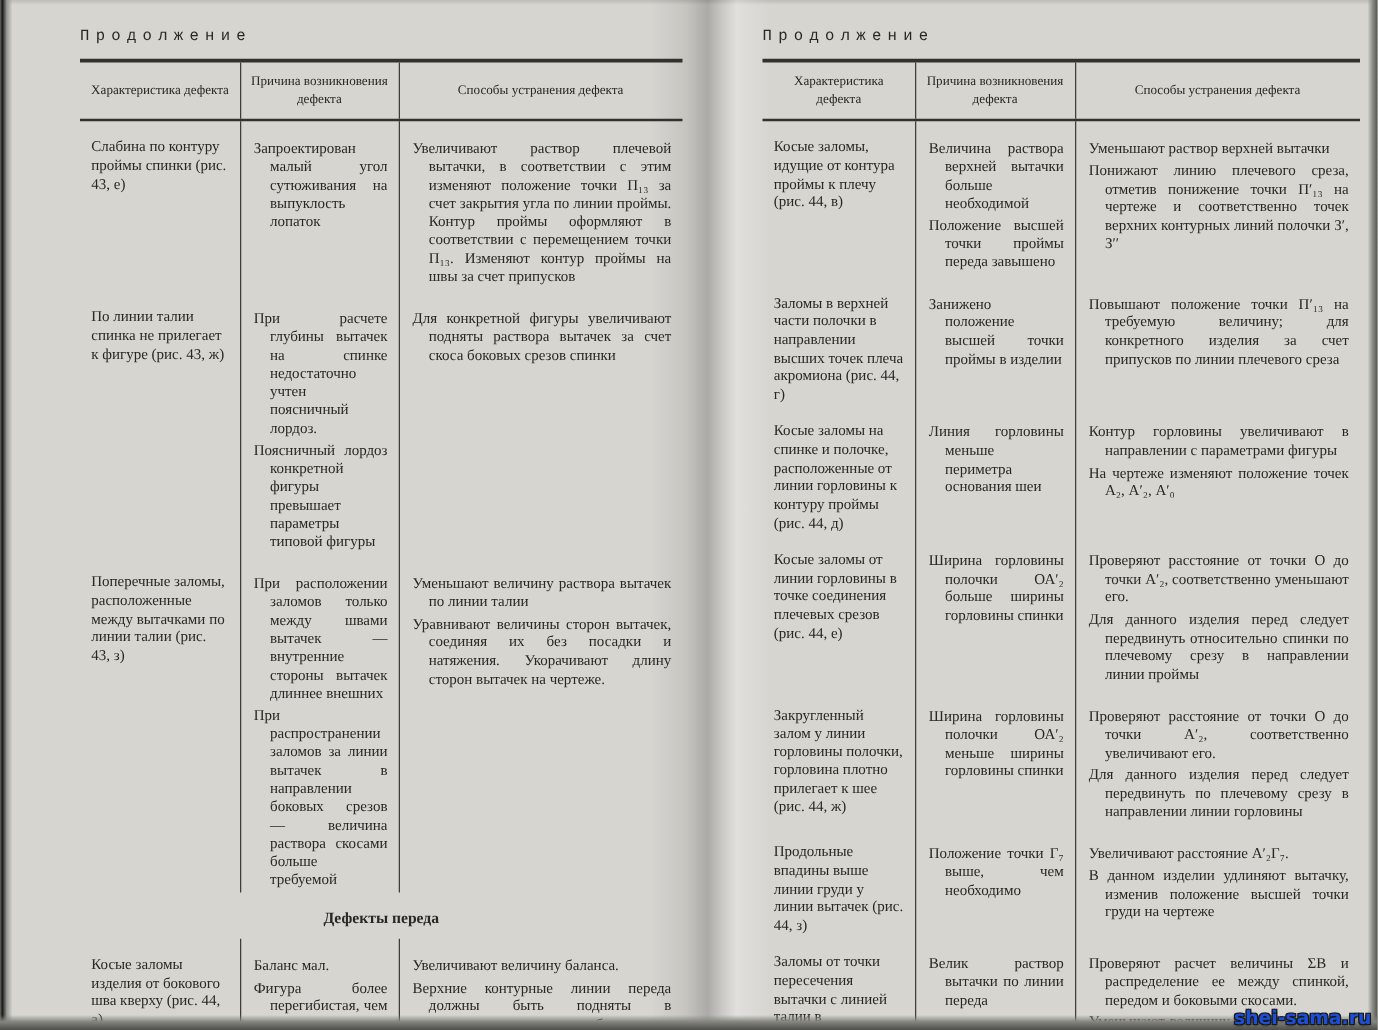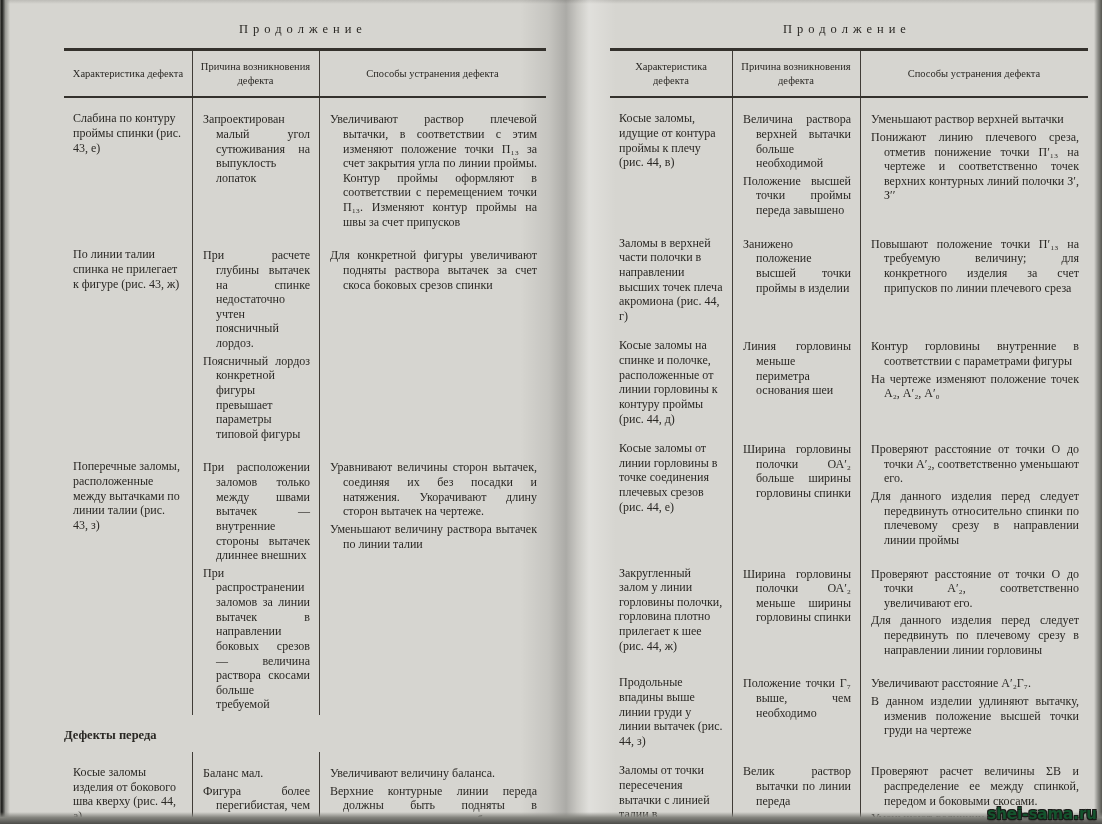--- a/index.html
+++ b/index.html
@@ -14,40 +14,40 @@
     background:linear-gradient(0deg,#4d4d49 0,#85857f 55%,rgba(0,0,0,0) 100%);}
   .edge-top{position:absolute;left:0;top:0;width:100%;height:4px;
     background:linear-gradient(180deg,#bdbcb7 0,rgba(0,0,0,0) 100%);}
   .gutter{position:absolute;left:520px;top:0;width:96px;height:100%;
     background:linear-gradient(90deg,rgba(0,0,0,0) 0%,rgba(0,0,0,0.08) 30%,rgba(0,0,0,0.20) 48%,
       rgba(0,0,0,0.06) 60%,rgba(255,255,255,0.25) 72%,rgba(0,0,0,0) 100%);}
   
   .page{position:absolute;top:22px;}
   .page-l{left:64px;width:482px;}
   .page-r{left:610px;width:478px;}
-  .cont{margin:0 4px 11px 0;text-align:center;font-size:12.5px;letter-spacing:5px;}
+  .cont{margin:0 4px 11px 0;text-align:left;font-size:12.5px;letter-spacing:5px;font-family:Liberation Mono, monospace;}
   .tbl{border-top:3px solid #34312c;}
   .thead{position:relative;display:flex;border-bottom:2px solid #34312c;align-items:center;}
   .thead .hc{font-size:10.5px;line-height:1.3;text-align:center;padding:9px 6px;box-sizing:border-box;}
   .vl{position:absolute;top:0;bottom:0;width:1px;background:#403c37;}
   .sec{position:relative;padding-top:11px;}
   .row{display:flex;margin-bottom:13px;}
   .cell{box-sizing:border-box;}
   .c1{text-align:left;padding:2px 9px 0;font-size:12px;line-height:1.22;}
   .c1 p{margin:0;}
   .c2,.c3{padding:2px 9px 0 11px;font-size:12px;line-height:1.22;}
   .c2 p,.c3 p{margin:1px 0 3px;padding-left:13px;text-indent:-13px;text-align:justify;}
   
   .page-l .c1{width:128px;} .page-l .c2{width:127px;} .page-l .c3{width:227px;}
   .page-l .vl.v1{left:128px;} .page-l .vl.v2{left:255px;}
   .page-r .c1{width:122px;} .page-r .c2{width:128px;} .page-r .c3{width:228px;}
   .page-r .vl.v1{left:122px;} .page-r .vl.v2{left:250px;}
-  .sech{margin:4px 0 9px;text-align:left;font-weight:bold;font-size:12.5px;}
+  .sech{margin:4px 0 9px;text-align:center;font-weight:bold;font-size:12.5px;}
   .watermark{position:absolute;right:5px;bottom:1px;font-family:"DejaVu Sans",sans-serif;
-    font-weight:bold;font-size:15px;color:#14532d;
+    font-weight:bold;font-size:15px;color:#1d4ed8;
     text-shadow:-1px -1px 0 #1a1a18,1px -1px 0 #1a1a18,-1px 1px 0 #1a1a18,1px 1px 0 #1a1a18,0 2px 2px rgba(0,0,0,.5);}
 </style>
 </head>
 <body>
 
 <div class="scan">
   <div class="edge-top"></div>
   <div class="gutter"></div>
 
   <div class="page page-l">
@@ -92,22 +92,22 @@
 
         <div class="row">
           <div class="c1 cell">
               <p>Поперечные заломы, расположенные между вытачками по линии талии (рис. 43, з)</p>
             </div>
           <div class="c2 cell">
             <p>При расположении заломов только между швами вытачек — внутренние стороны вытачек длиннее внешних</p>
             <p>При распространении заломов за линии вытачек в направлении боковых срезов — величина раствора скосами больше требуемой</p>
           </div>
           <div class="c3 cell">
+            <p>Уменьшают величину раствора вытачек по линии талии</p>
             <p>Уравнивают величины сторон вытачек, соединяя их без посадки и натяжения. Укорачивают длину сторон вытачек на чертеже.</p>
-            <p>Уменьшают величину раствора вытачек по линии талии</p>
           </div>
         </div>
       </div>
 
       <div class="sech">Дефекты переда</div>
 
       <div class="sec">
         <div class="vl v1"></div>
         <div class="vl v2"></div>
 
@@ -172,21 +172,21 @@
         </div>
 
         <div class="row">
           <div class="c1 cell">
               <p>Косые заломы на спинке и полочке, расположенные от линии горловины к контуру проймы (рис. 44, д)</p>
             </div>
           <div class="c2 cell">
             <p>Линия горловины меньше периметра основания шеи</p>
           </div>
           <div class="c3 cell">
-            <p>Контур горловины внутренние в соответствии с параметрами фигуры</p>
+            <p>Контур горловины увеличивают в направлении с параметрами фигуры</p>
             <p>На чертеже изменяют положение точек А₂, А′₂, А′₀</p>
           </div>
         </div>
 
         <div class="row">
           <div class="c1 cell">
               <p>Косые заломы от линии горловины в точке соединения плечевых срезов (рис. 44, е)</p>
             </div>
           <div class="c2 cell">
             <p>Ширина горловины полочки ОА′₂ больше ширины горловины спинки</p>

